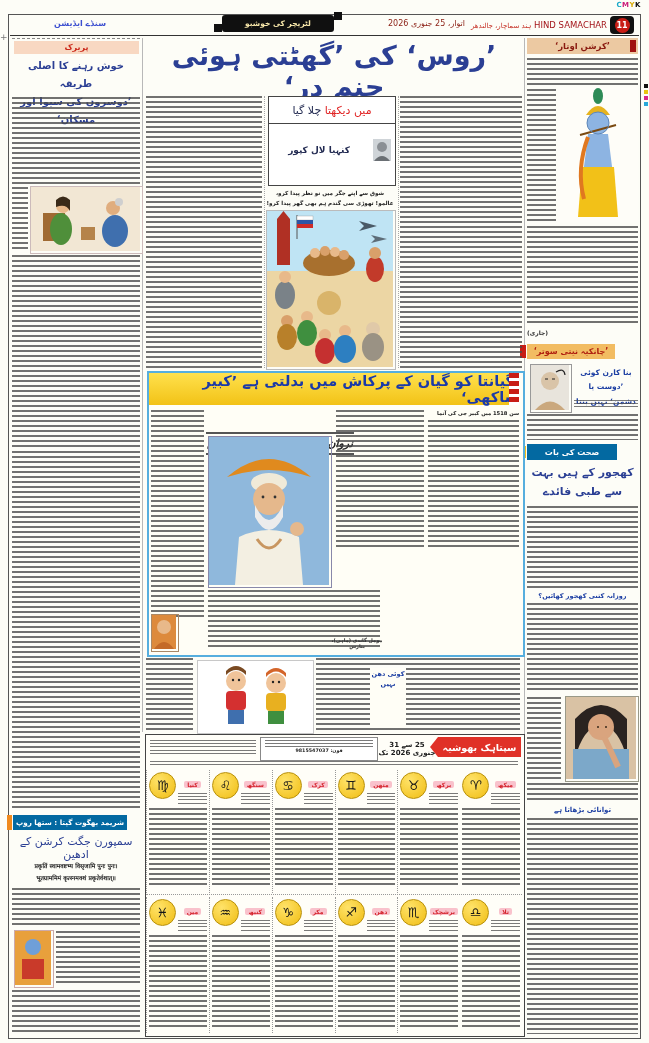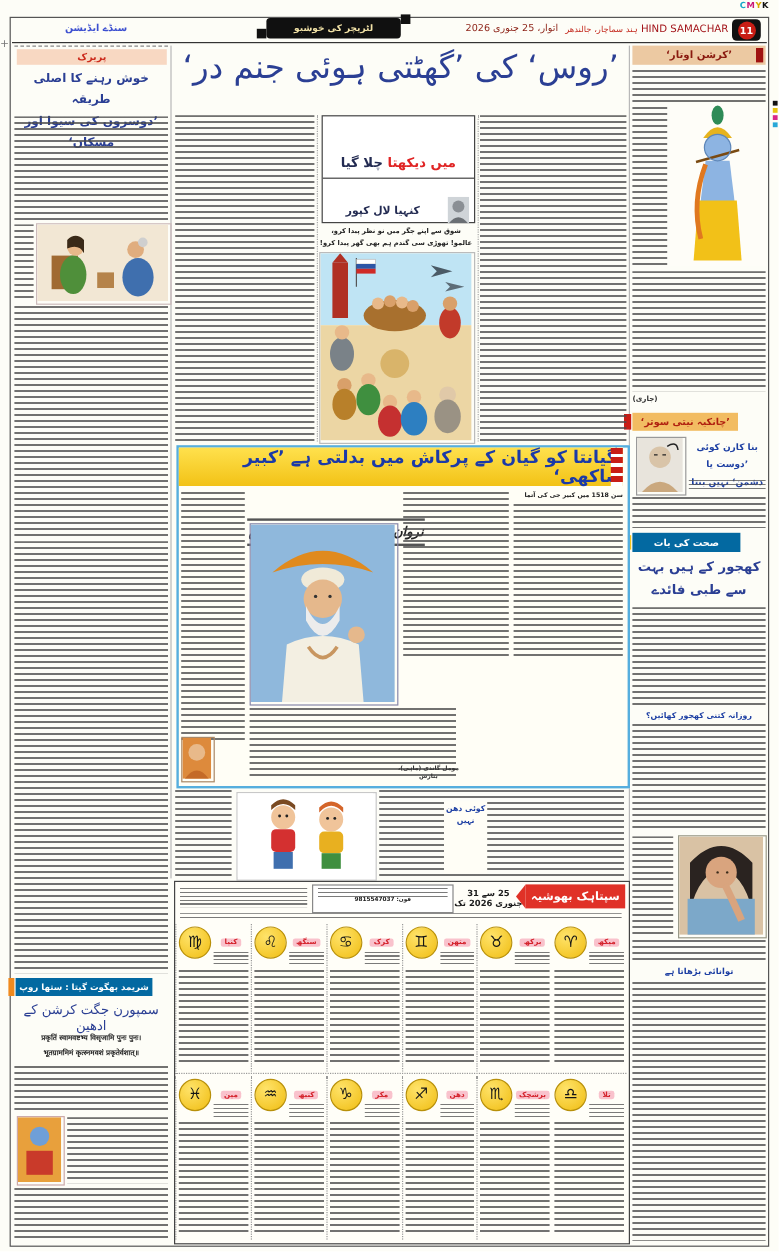--- a/index.html
+++ b/index.html
@@ -170,29 +170,29 @@
       <rect x="7" y="52" width="56" height="30" fill="#7ca8c9"></rect>
       <path d="M52 70 Q44 52 38 40" stroke="#d9a47e" stroke-width="6" fill="none"></path>
       <circle cx="32" cy="30" r="1" fill="#3a2a1a"></circle>
         <circle cx="40" cy="30" r="1" fill="#3a2a1a"></circle>
     </svg>
   </div>
   <div class="abs sim" style="left:527px;top:783px;width:111px;height:20px;"></div>
   <div class="abs rtl center" style="left:527px;top:806px;width:111px;font-size:7px;font-weight:bold;color:#1d3fa3;">توانائی بڑھاتا ہے</div>
   <div class="abs sim" style="left:527px;top:818px;width:111px;height:216px;"></div>
 
-  <div class="abs rtl center" style="left:146px;top:40px;width:376px;font-size:27px;font-weight:normal;color:#2b3f94;">’روس‘ کی ’گھٹتی ہوئی جنم در‘</div>
+  <div class="abs rtl center" style="left:146px;top:40px;width:376px;font-size:27px;font-weight:bold;color:#2b3f94;">’روس‘ کی ’گھٹتی ہوئی جنم در‘</div>
 
   <div class="abs sim" style="left:400px;top:96px;width:122px;height:272px;"></div>
   <div class="abs sim" style="left:146px;top:96px;width:116px;height:272px;"></div>
   <div class="abs dotline" style="left:264px;top:96px;height:272px;"></div>
   <div class="abs dotline" style="left:398px;top:96px;height:272px;"></div>
 
   <div class="abs boxed rtl" style="left:268px;top:96px;width:126px;height:88px;">
-    <div class="center" style="border-bottom:1px solid #444;padding:7px 0 6px 0;font-size:11px;font-weight:bold;margin-top:25px;">
+    <div class="center" style="border-bottom:1px solid #444;padding:7px 0 6px 0;font-size:11px;font-weight:normal;">
       <span style="color:#e02424;">میں دیکھتا</span>
       <span style="color:#232b52;">چلا گیا</span>
     </div>
     <div style="display:flex;align-items:center;height:52px;">
       <span style="margin:0 4px;flex:0 0 auto;">
         <svg width="18" height="22" viewBox="0 0 18 22">
             <rect width="18" height="22" fill="#cfd4d8"></rect>
             <circle cx="9" cy="8" r="5" fill="#8a8f94"></circle>
             <path d="M1 22 Q9 12 17 22 Z" fill="#6a6f74"></path>
           </svg>

